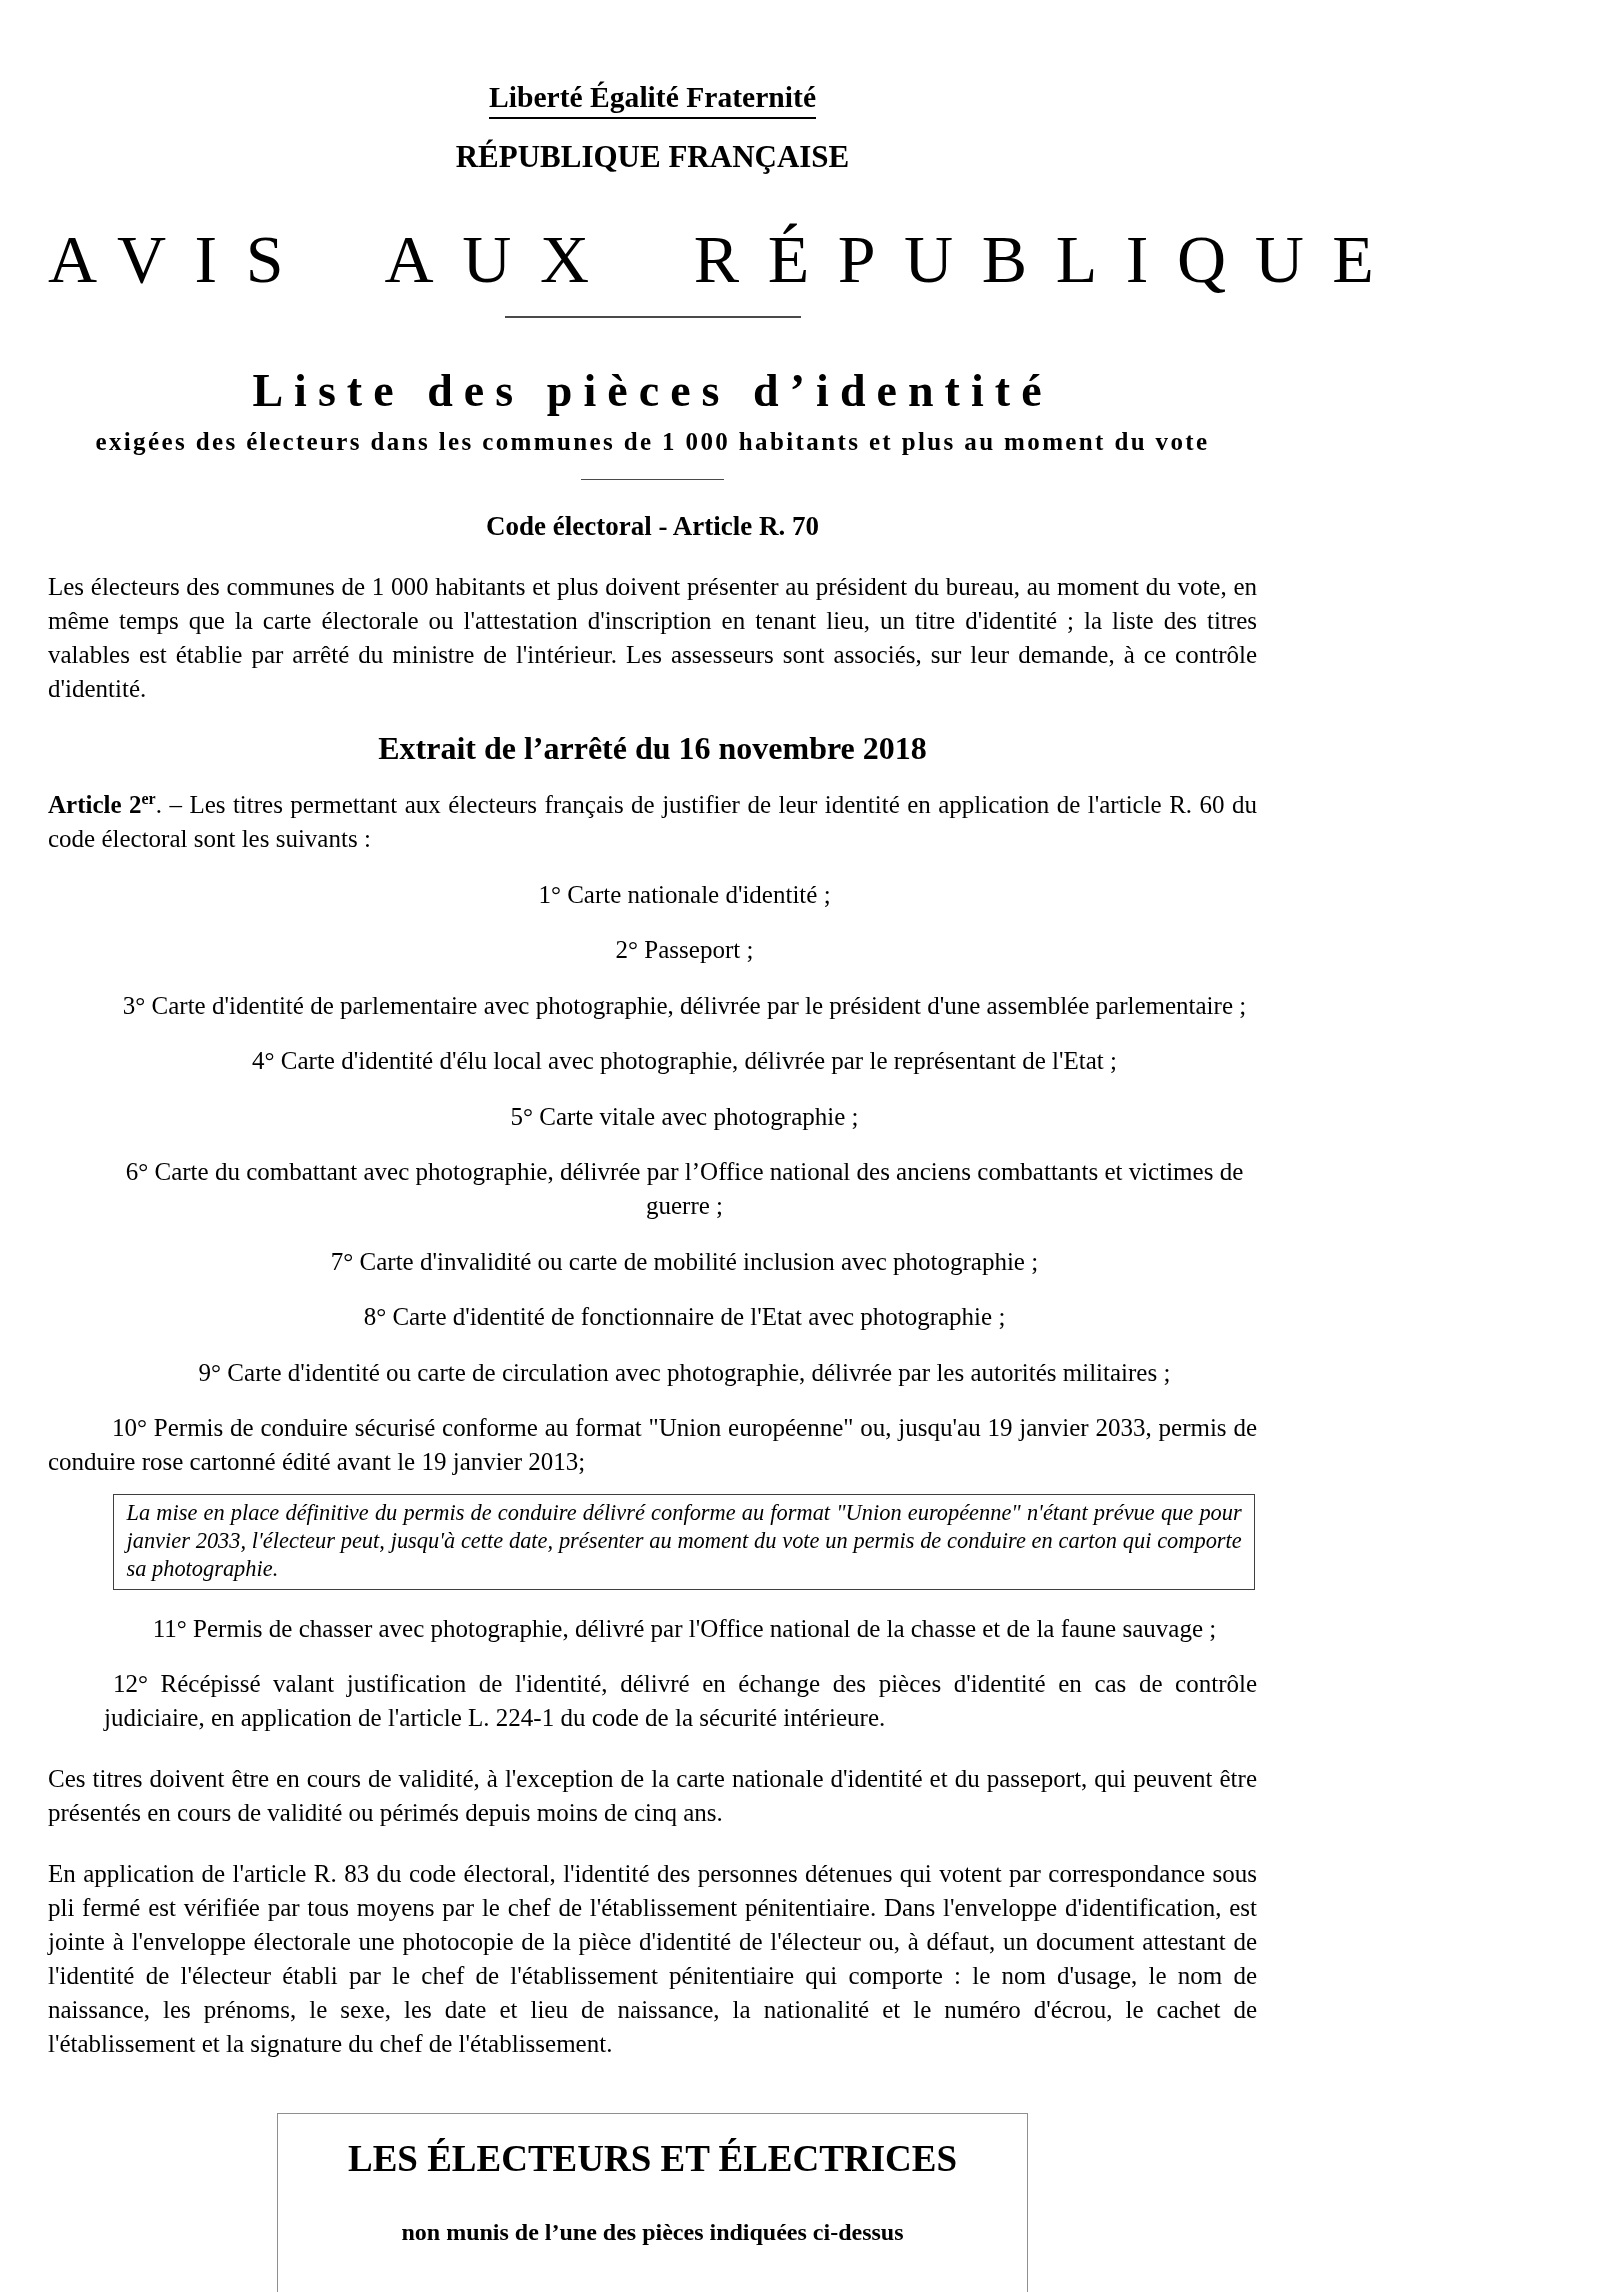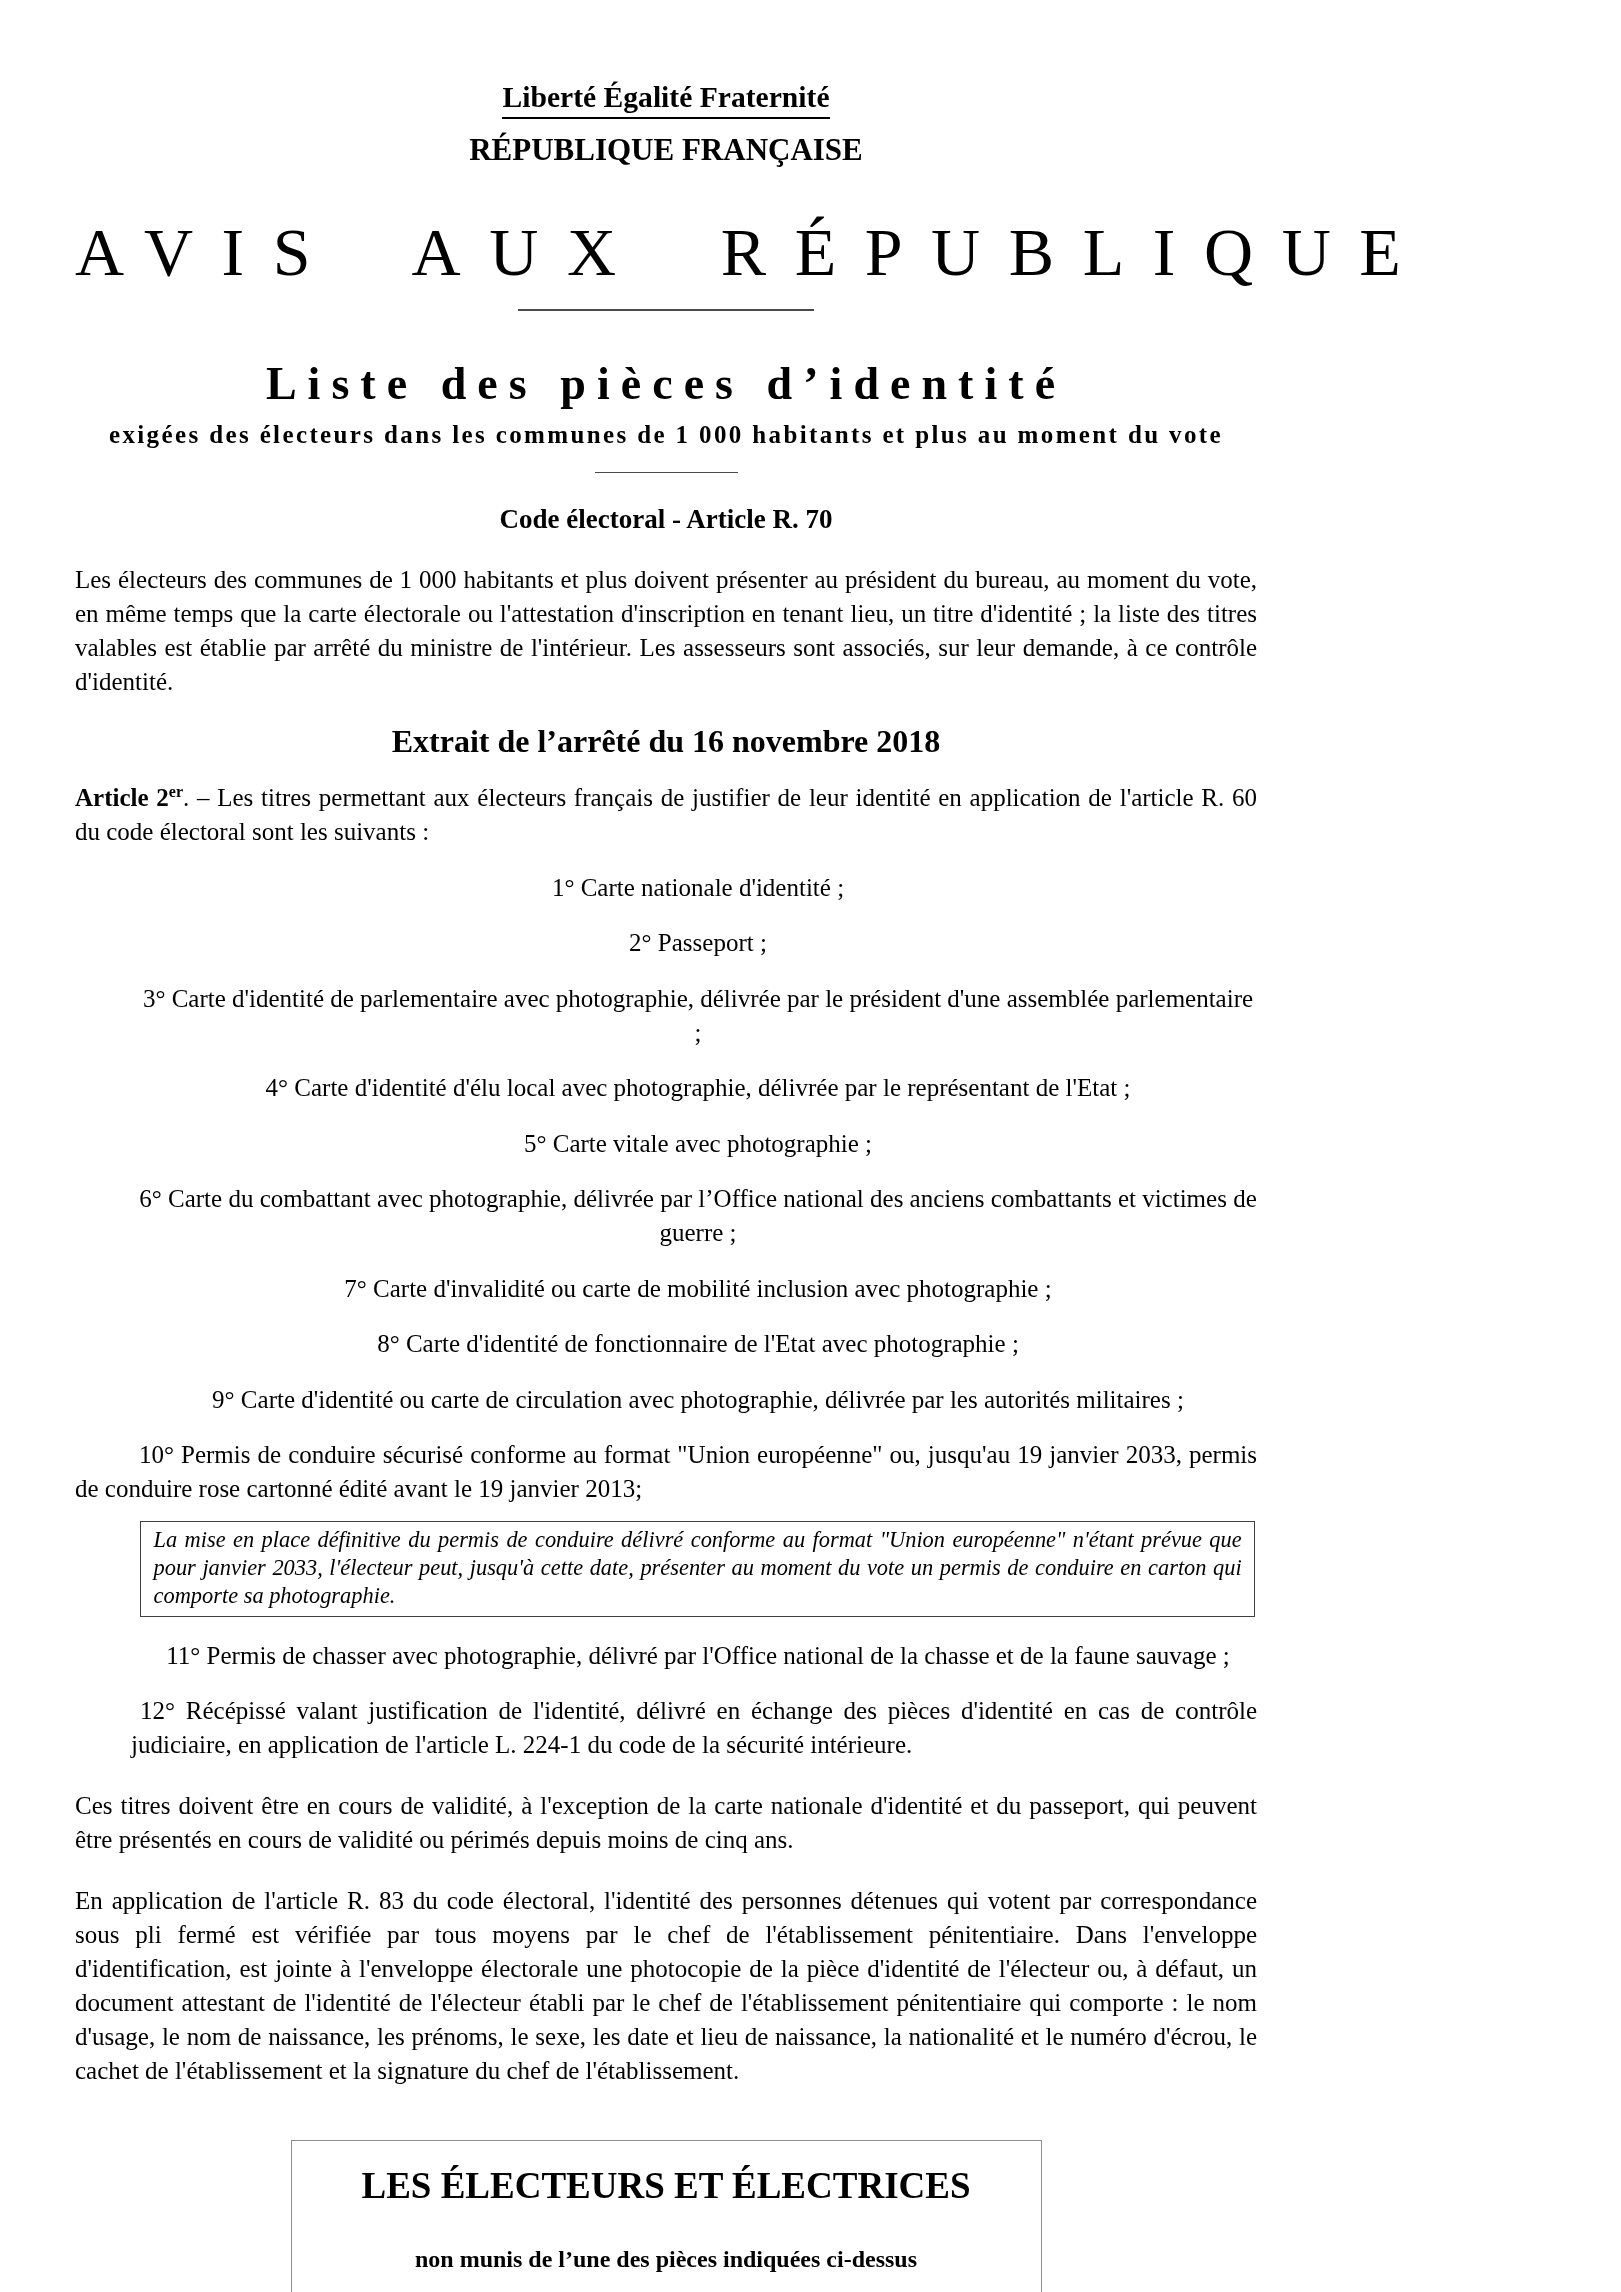--- a/index.html
+++ b/index.html
@@ -13,39 +13,39 @@
     overflow: hidden;
     color: #000;
     font-family: "Liberation Serif", "DejaVu Serif", serif;
     font-size: 25px;
     line-height: 34px;
   }
   .page {
     box-sizing: border-box;
     width: 1360px;
     height: 2293px;
-    padding: 79px 103px 0 75px;
+    padding: 79px 103px 0 48px;
   }
   
   .center { text-align: center; }
   .motto {
     font-weight: bold;
     font-size: 29.6px;
     line-height: 36px;
   }
   .motto .u {
     display: inline-block;
     border-bottom: 2.7px solid #000;
     padding-bottom: 1.8px;
   }
   .republic {
     font-weight: bold;
     font-size: 31px;
     line-height: 38px;
-    margin-top: 12px;
+    margin-top: 19px;
   }
   .main-title {
     margin-top: 47px;
     font-size: 68px;
     line-height: 72px;
     letter-spacing: 0.42em;
     word-spacing: 0.45em;
     white-space: nowrap;
     font-weight: normal;
   }

